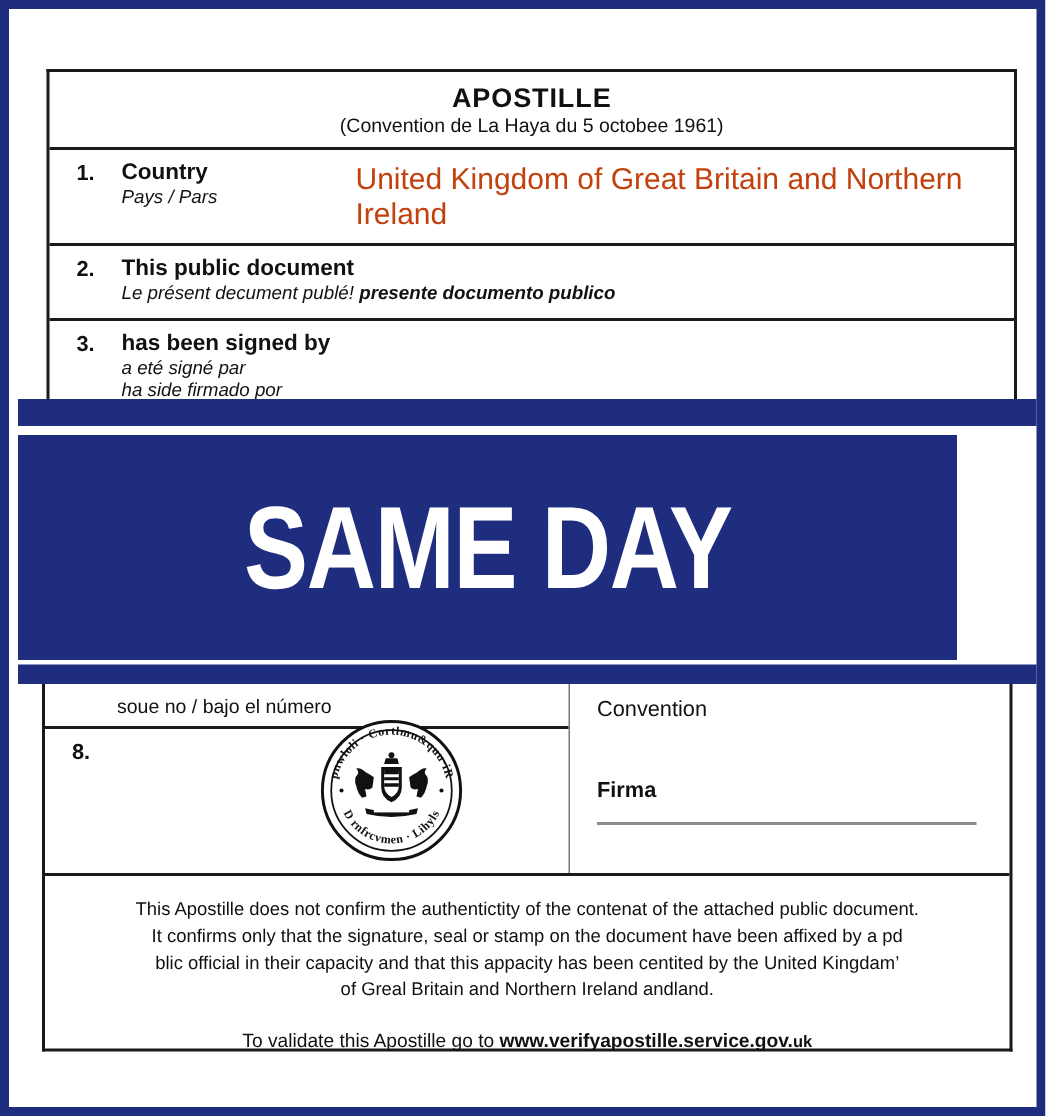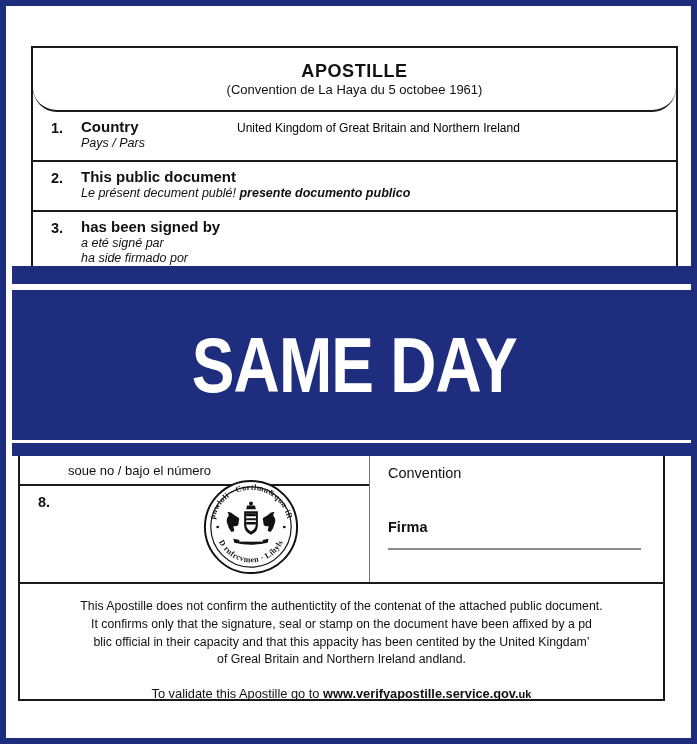--- a/index.html
+++ b/index.html
@@ -27,28 +27,27 @@
     left: 25px;
     top: 40px;
     width: 647px;
     height: 222px;
     border: 2px solid #1a1a1a;
     border-bottom: none;
     box-sizing: border-box;
     background: #fff;
   }
   .hdr-row {
-    height: 64px;
+    height: 52px;
     border-bottom: 2px solid #1a1a1a;
     display: flex;
     flex-direction: column;
     align-items: center;
     justify-content: center;
     box-sizing: border-box;
-    border-radius: 24px;
   }
   .hdr-title {
     font-size: 18px;
     font-weight: bold;
     letter-spacing: 0.6px;
     color: #111;
     line-height: 1.05;
   }
   .hdr-sub {
     font-size: 13px;
@@ -83,40 +82,40 @@
   }
   .flabel-sub {
     font-size: 12.5px;
     color: #111;
     line-height: 1.22;
     font-style: italic;
   }
   .flabel-sub.bold { font-weight: bold; font-size: 12.5px; }
   .fvalue {
     flex: 1 1 auto;
-    font-size: 12px;
-    color: #000000;
+    font-size: 20px;
+    color: #c2410c;
     padding-left: 36px;
     padding-top: 2px;
   }
   .row-country .flabels { width: 120px; flex: 0 0 120px; }
 
   
   .strip {
     position: absolute;
     left: 6px;
     width: 685px;
     background: #1f2d7f;
   }
   .strip-a { top: 260px; height: 18px; }
   .banner {
     position: absolute;
     left: 6px;
     top: 284px;
-    width: 685px;
+    width: 626px;
     height: 150px;
     background: #1f2d7f;
     display: flex;
     align-items: center;
     justify-content: center;
   }
   .banner-text {
     color: #ffffff;
     font-family: "Liberation Sans", sans-serif;
     font-size: 78px;
@@ -125,21 +124,21 @@
     line-height: 1;
     transform: scaleX(0.82);
     transform-origin: center;
     white-space: nowrap;
   }
   .strip-b { top: 437px; height: 13px; }
 
   
   .doc-bot {
     position: absolute;
-    left: 12px;
+    left: 22px;
     top: 450px;
     width: 647px;
     height: 245px;
     border: 2px solid #1a1a1a;
     border-top: none;
     box-sizing: border-box;
     background: #fff;
   }
   .bot-grid {
     display: flex;

